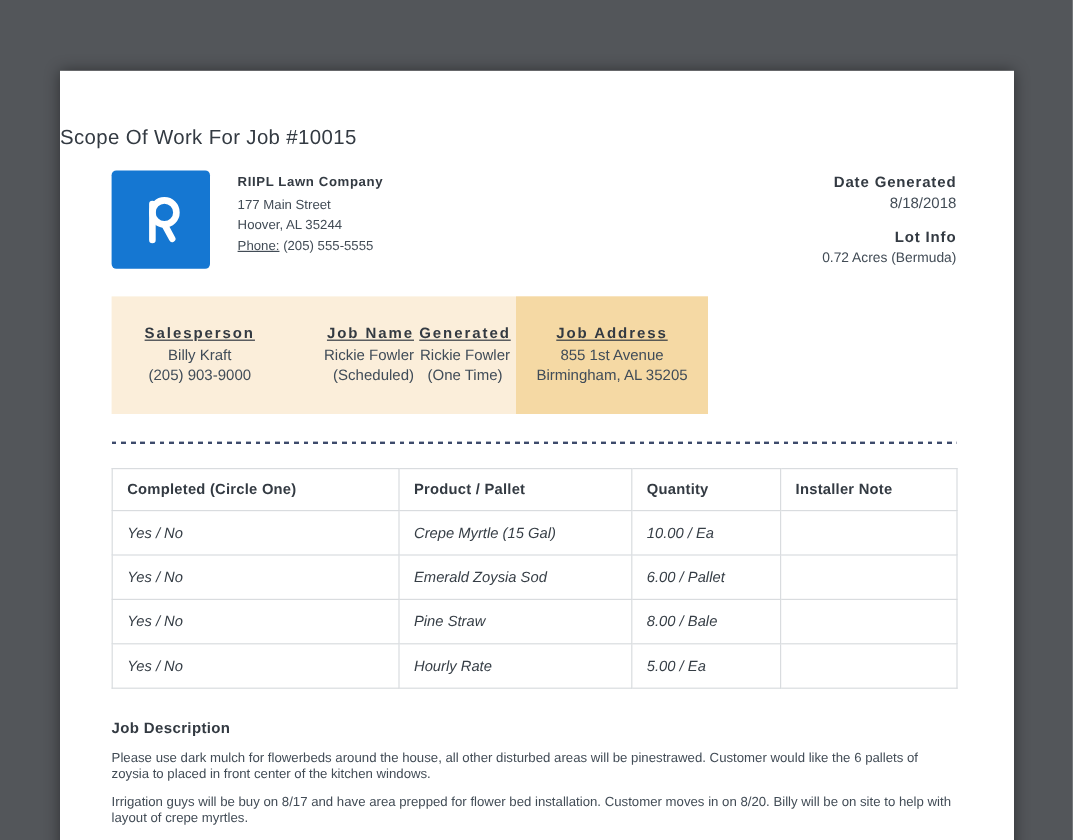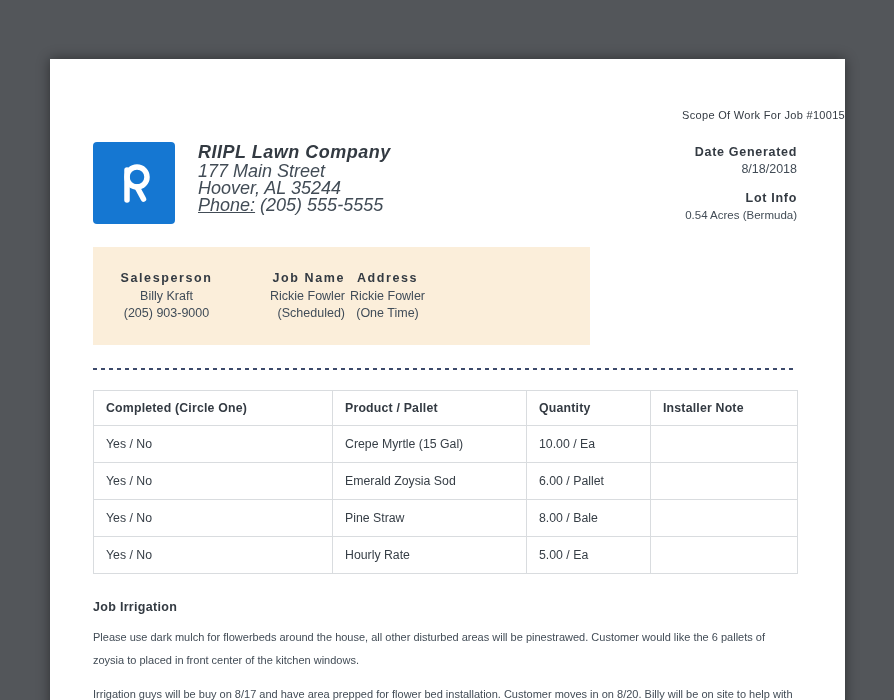--- a/index.html
+++ b/index.html
@@ -23,46 +23,45 @@
   }
   .page{
     position:absolute;
     left:50px; top:59px;
     width:795px; height:680px;
     background:var(--page-bg);
     box-shadow:0 0 12px rgba(0,0,0,0.45);
   }
   .doc-title{
     padding-top:46px;
-    text-align:right;
-    font-size:11px;
+    text-align:left;
+    font-size:17px;
     line-height:20px;
     font-weight:400;
     color:var(--heading-text);
     letter-spacing:0.3px;
   }
   .header-row{
     display:flex;
     align-items:flex-start;
     margin:17px 48px 0 43px;
   }
   .logo{
     width:82px; height:82px;
     background:var(--logo-blue);
     border-radius:4px;
     flex:0 0 auto;
     display:flex; align-items:center; justify-content:center;
   }
   .logo svg{display:block;}
   .company-block{
     margin-left:23px;
-    font-size:18px;
+    font-size:11px;
     line-height:17px;
     padding-top:2px;
-    font-style:italic;
   }
   .company-name{
     font-weight:700;
     color:var(--heading-text);
     letter-spacing:0.5px;
     margin-bottom:2px;
   }
   .underline{text-decoration:underline;}
   .meta-block{
     margin-left:auto;
@@ -92,20 +91,21 @@
     text-align:center;
     font-size:12.5px;
     line-height:17px;
     color:#404c58;
   }
   .band-cell .band-label{
     font-weight:700;
     letter-spacing:1.6px;
     color:var(--heading-text);
     margin-bottom:1px;
+    text-decoration:underline;
   }
   .band-cell.c0{width:147px;}
   .band-cell.c1{width:105px;text-align:right;}
   .band-cell.c2{width:85px;}
   .band-cell.c3{width:160px;background:var(--band-highlight-bg);}
   .dashed-divider{
     margin:23px 0 0 43px;
     width:704px;
     height:2px;
     background:repeating-linear-gradient(to right,var(--dash) 0 4px,transparent 4px 8px);
@@ -125,37 +125,37 @@
     vertical-align:middle;
     overflow:hidden;
     white-space:nowrap;
   }
   .work-table th{
     height:35px;
     font-weight:700;
     color:var(--heading-text);
     letter-spacing:0.2px;
   }
-  .work-table td{height:37px;}
+  .work-table td{height:37px;font-style:italic;}
   .col-completed{width:239px;}
   .col-product{width:194px;}
   .col-quantity{width:124px;}
   .col-note{width:147px;}
   .job-desc-heading{
     margin:26px 48px 0 43px;
     font-size:12.5px;
     font-weight:700;
     color:var(--heading-text);
     letter-spacing:0.3px;
   }
   .job-desc-paragraph{
     margin:12px 48px 0 43px;
     width:704px;
     font-size:11px;
-    line-height:23px;
+    line-height:13px;
     color:var(--body-text);
   }
   .job-desc-paragraph + .job-desc-paragraph{margin-top:11px;}
 </style>
 </head>
 <body>
 
 <div class="page">
 
   <div class="doc-title">Scope Of Work For Job #10015</div>
@@ -178,39 +178,44 @@
       <div>177 Main Street</div>
       <div>Hoover, AL 35244</div>
       <div><span class="underline">Phone:</span> <span>(205) 555-5555</span></div>
     </div>
 
     <div class="meta-block">
       <div class="meta-label">Date Generated</div>
       <div>8/18/2018</div>
       <div class="meta-gap"></div>
       <div class="meta-label">Lot Info</div>
-      <div class="meta-small">0.54 Acres (Bermuda)</div>
+      <div class="meta-small">0.72 Acres (Bermuda)</div>
     </div>
   </div>
 
   <div class="job-band">
     <div class="band-cell c0">
       <div class="band-label">Salesperson</div>
       <div>Billy Kraft</div>
       <div>(205) 903-9000</div>
     </div>
     <div class="band-cell c1">
       <div class="band-label">Job Name</div>
       <div>Rickie Fowler</div>
       <div>(Scheduled)</div>
     </div>
     <div class="band-cell c2">
-      <div class="band-label">Address</div>
+      <div class="band-label">Generated</div>
       <div>Rickie Fowler</div>
       <div>(One Time)</div>
+    </div>
+    <div class="band-cell c3">
+      <div class="band-label">Job Address</div>
+      <div>855 1st Avenue</div>
+      <div>Birmingham, AL 35205</div>
     </div>
   </div>
 
   <div class="dashed-divider"></div>
 
   <table class="work-table">
     <colgroup>
       <col class="col-completed">
         <col class="col-product">
         <col class="col-quantity">
@@ -245,17 +250,17 @@
       </tr>
       <tr>
         <td>Yes / No</td>
         <td>Hourly Rate</td>
         <td>5.00 / Ea</td>
         <td></td>
       </tr>
     </tbody>
   </table>
 
-  <div class="job-desc-heading">Job Irrigation</div>
+  <div class="job-desc-heading">Job Description</div>
   <p class="job-desc-paragraph">Please use dark mulch for flowerbeds around the house, all other disturbed areas will be pinestrawed. Customer would like the 6 pallets of zoysia to placed in front center of the kitchen windows.</p>
   <p class="job-desc-paragraph">Irrigation guys will be buy on 8/17 and have area prepped for flower bed installation. Customer moves in on 8/20. Billy will be on site to help with layout of crepe myrtles.</p>
 
 </div>
 
 </body></html>

